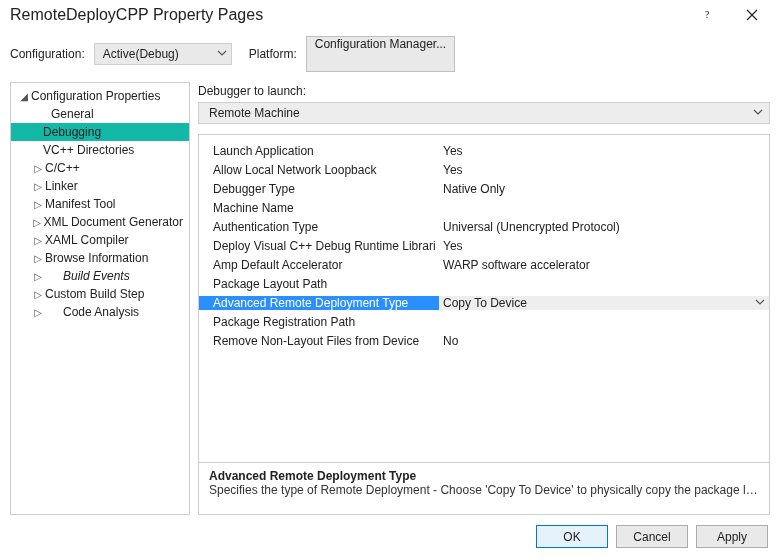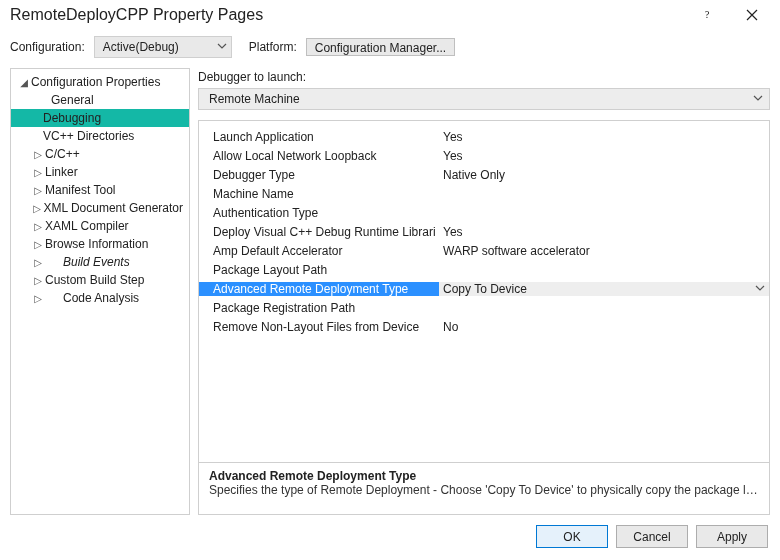--- a/index.html
+++ b/index.html
@@ -6,21 +6,21 @@
   html, body { margin:0; padding:0; font-family: "Segoe UI", Tahoma, sans-serif; font-size:12px; color:#222; background:#fff; }
   .window { width:780px; height:560px; background:#fff; position:relative; display:flex; flex-direction:column; }
   .titlebar { display:flex; align-items:center; height:30px; padding:0 6px 0 10px; }
   .titlebar .title { flex:1; font-size:16px; }
   .titlebar .tb-btn { width:44px; height:30px; display:flex; align-items:center; justify-content:center; color:#222; cursor:pointer; }
   .titlebar .tb-btn svg { width:12px; height:12px; }
   .config-row { display:flex; align-items:center; gap:9px; padding:6px 10px 10px 10px; }
   .label { font-size:12px; }
   .dropdown { display:flex; align-items:center; justify-content:space-between; background:#e9e9e9; border:1px solid #cfcfcf; height:22px; padding:0 4px 0 8px; font-size:12px; cursor:pointer; }
   .dropdown .chev { color:#555; }
-  .btn { background:#e9e9e9; border:1px solid #bfbfbf; height:18px; padding:0 8px; font-size:12px; display:flex; align-items:flex-end; cursor:pointer; }
+  .btn { background:#e9e9e9; border:1px solid #bfbfbf; height:36px; padding:0 8px; font-size:12px; display:flex; align-items:flex-start; cursor:pointer; }
   .main-area { flex:1; display:flex; gap:8px; padding:0 10px 0 10px; min-height:0; }
   .tree { width:180px; border:1px solid #cfcfcf; background:#fff; overflow:auto; padding:4px 0; }
   .tree-item { display:flex; align-items:center; height:18px; padding:0 6px 0 8px; font-size:12px; cursor:pointer; white-space:nowrap; }
   .tree-item .arrow { width:10px; display:inline-flex; justify-content:center; color:#555; font-size:10px; }
   .tree-item.selected { background:#14b8a6; }
   .right-pane { flex:1; display:flex; flex-direction:column; min-width:0; }
   .launcher-label { font-size:12px; padding:2px 0 4px 0; }
   .launcher-dd { background:#ededed; border:1px solid #cfcfcf; height:22px; display:flex; align-items:center; justify-content:space-between; padding:0 6px 0 10px; font-size:12px; cursor:pointer; margin-bottom:10px; }
   .prop-panel { flex:1; display:flex; flex-direction:column; border:1px solid #cfcfcf; min-height:0; }
   .prop-grid { flex:1; overflow:auto; padding-top:6px; }
@@ -158,20 +158,23 @@
               </div>
             </div>
             <div class="prop-row">
               <div class="prop-name">Machine Name</div>
               <div class="prop-val">
                 <span class="val-text"></span>
               </div>
             </div>
             <div class="prop-row">
               <div class="prop-name">Authentication Type</div>
+              <div class="prop-val">
+                <span class="val-text">Universal (Unencrypted Protocol)</span>
+              </div>
             </div>
             <div class="prop-row">
               <div class="prop-name">Deploy Visual C++ Debug Runtime Librari</div>
               <div class="prop-val">
                 <span class="val-text">Yes</span>
               </div>
             </div>
             <div class="prop-row">
               <div class="prop-name">Amp Default Accelerator</div>
               <div class="prop-val">

